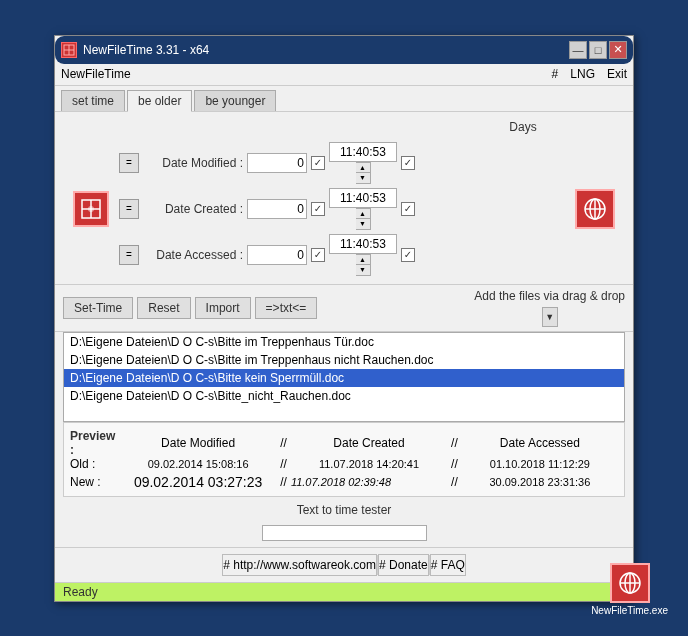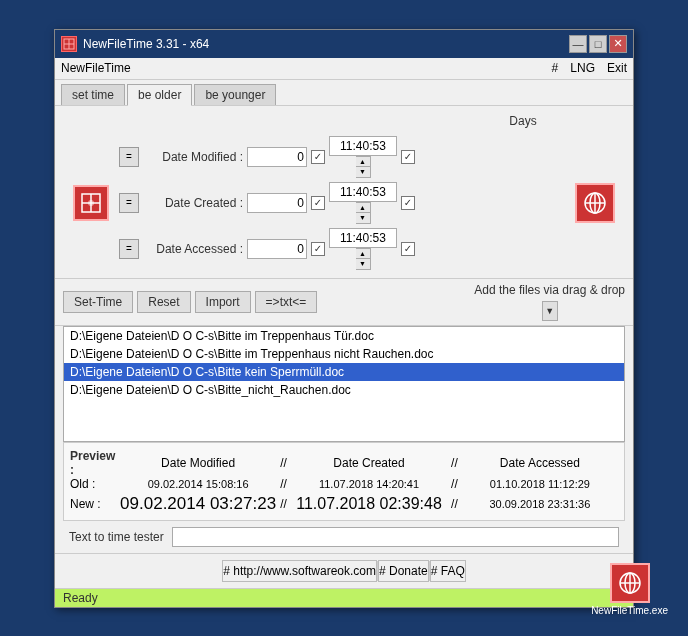--- a/index.html
+++ b/index.html
@@ -31,20 +31,21 @@
       flex-direction: column;
     }
     .title-bar {
       background: #1a3a6b;
       color: white;
       display: flex;
       align-items: center;
       padding: 4px 6px;
       height: 28px;
       gap: 6px;
+      border-radius: 9px;
     }
     .title-bar-icon {
       width: 16px;
       height: 16px;
       background: #cc3333;
       border: 1px solid #ff6666;
       display: flex;
       align-items: center;
       justify-content: center;
       font-size: 9px;
@@ -245,21 +246,21 @@
       display: flex;
       align-items: center;
       justify-content: center;
       cursor: pointer;
       font-size: 9px;
     }
     .file-list {
       background: white;
       border: 1px solid #aaa;
       margin: 0 8px;
-      height: 116px;
+      height: 90px;
       overflow: hidden;
       display: flex;
       flex-direction: column;
     }
     .file-item {
       padding: 2px 6px;
       font-size: 12px;
       color: #000;
       cursor: pointer;
       white-space: nowrap;
@@ -274,20 +275,21 @@
       background: #f8f8f8;
       padding: 6px;
     }
     .text-tester {
       display: flex;
       align-items: center;
       justify-content: flex-start;
       gap: 8px;
       padding: 6px;
       margin: 0 8px;
+      flex-direction: column;
     }
     .text-tester-label {
       font-size: 12px;
       color: #333;
     }
     .text-tester-input {
       flex: 1;
       height: 20px;
       border: 1px solid #aaa;
       background: white;
@@ -500,23 +502,23 @@
       <div style="display:flex; align-items:center; gap:0; margin-bottom:3px;">
         <span style="width:50px; font-size:12px;">Old :</span>
         <span style="flex:1; text-align:center; font-size:11px;">09.02.2014 15:08:16</span>
         <span style="font-size:12px; padding:0 4px;">//</span>
         <span style="flex:1; text-align:center; font-size:11px;">11.07.2018 14:20:41</span>
         <span style="font-size:12px; padding:0 4px;">//</span>
         <span style="flex:1; text-align:center; font-size:11px;">01.10.2018 11:12:29</span>
       </div>
       <div style="display:flex; align-items:center; gap:0;">
         <span style="width:50px; font-size:12px;">New :</span>
-        <span style="flex:1; text-align:center; font-size:17px;">09.02.2014 03:27:23</span>
+        <span style="flex:1; text-align:center; font-size:14px;">09.02.2014 03:27:23</span>
         <span style="font-size:12px; padding:0 4px;">//</span>
-        <span style="flex:1; text-align:center; font-size:16px;">11.07.2018 02:39:48</span>
+        <span style="flex:1; text-align:left; font-size:11px;font-style:italic;">11.07.2018 02:39:48</span>
         <span style="font-size:12px; padding:0 4px;">//</span>
         <span style="flex:1; text-align:center; font-size:11px;">30.09.2018 23:31:36</span>
       </div>
     </div>
 
     <div class="text-tester">
       <span class="text-tester-label">Text to time tester</span>
       <input class="text-tester-input" type="text" value="" style="">
     </div>
 

